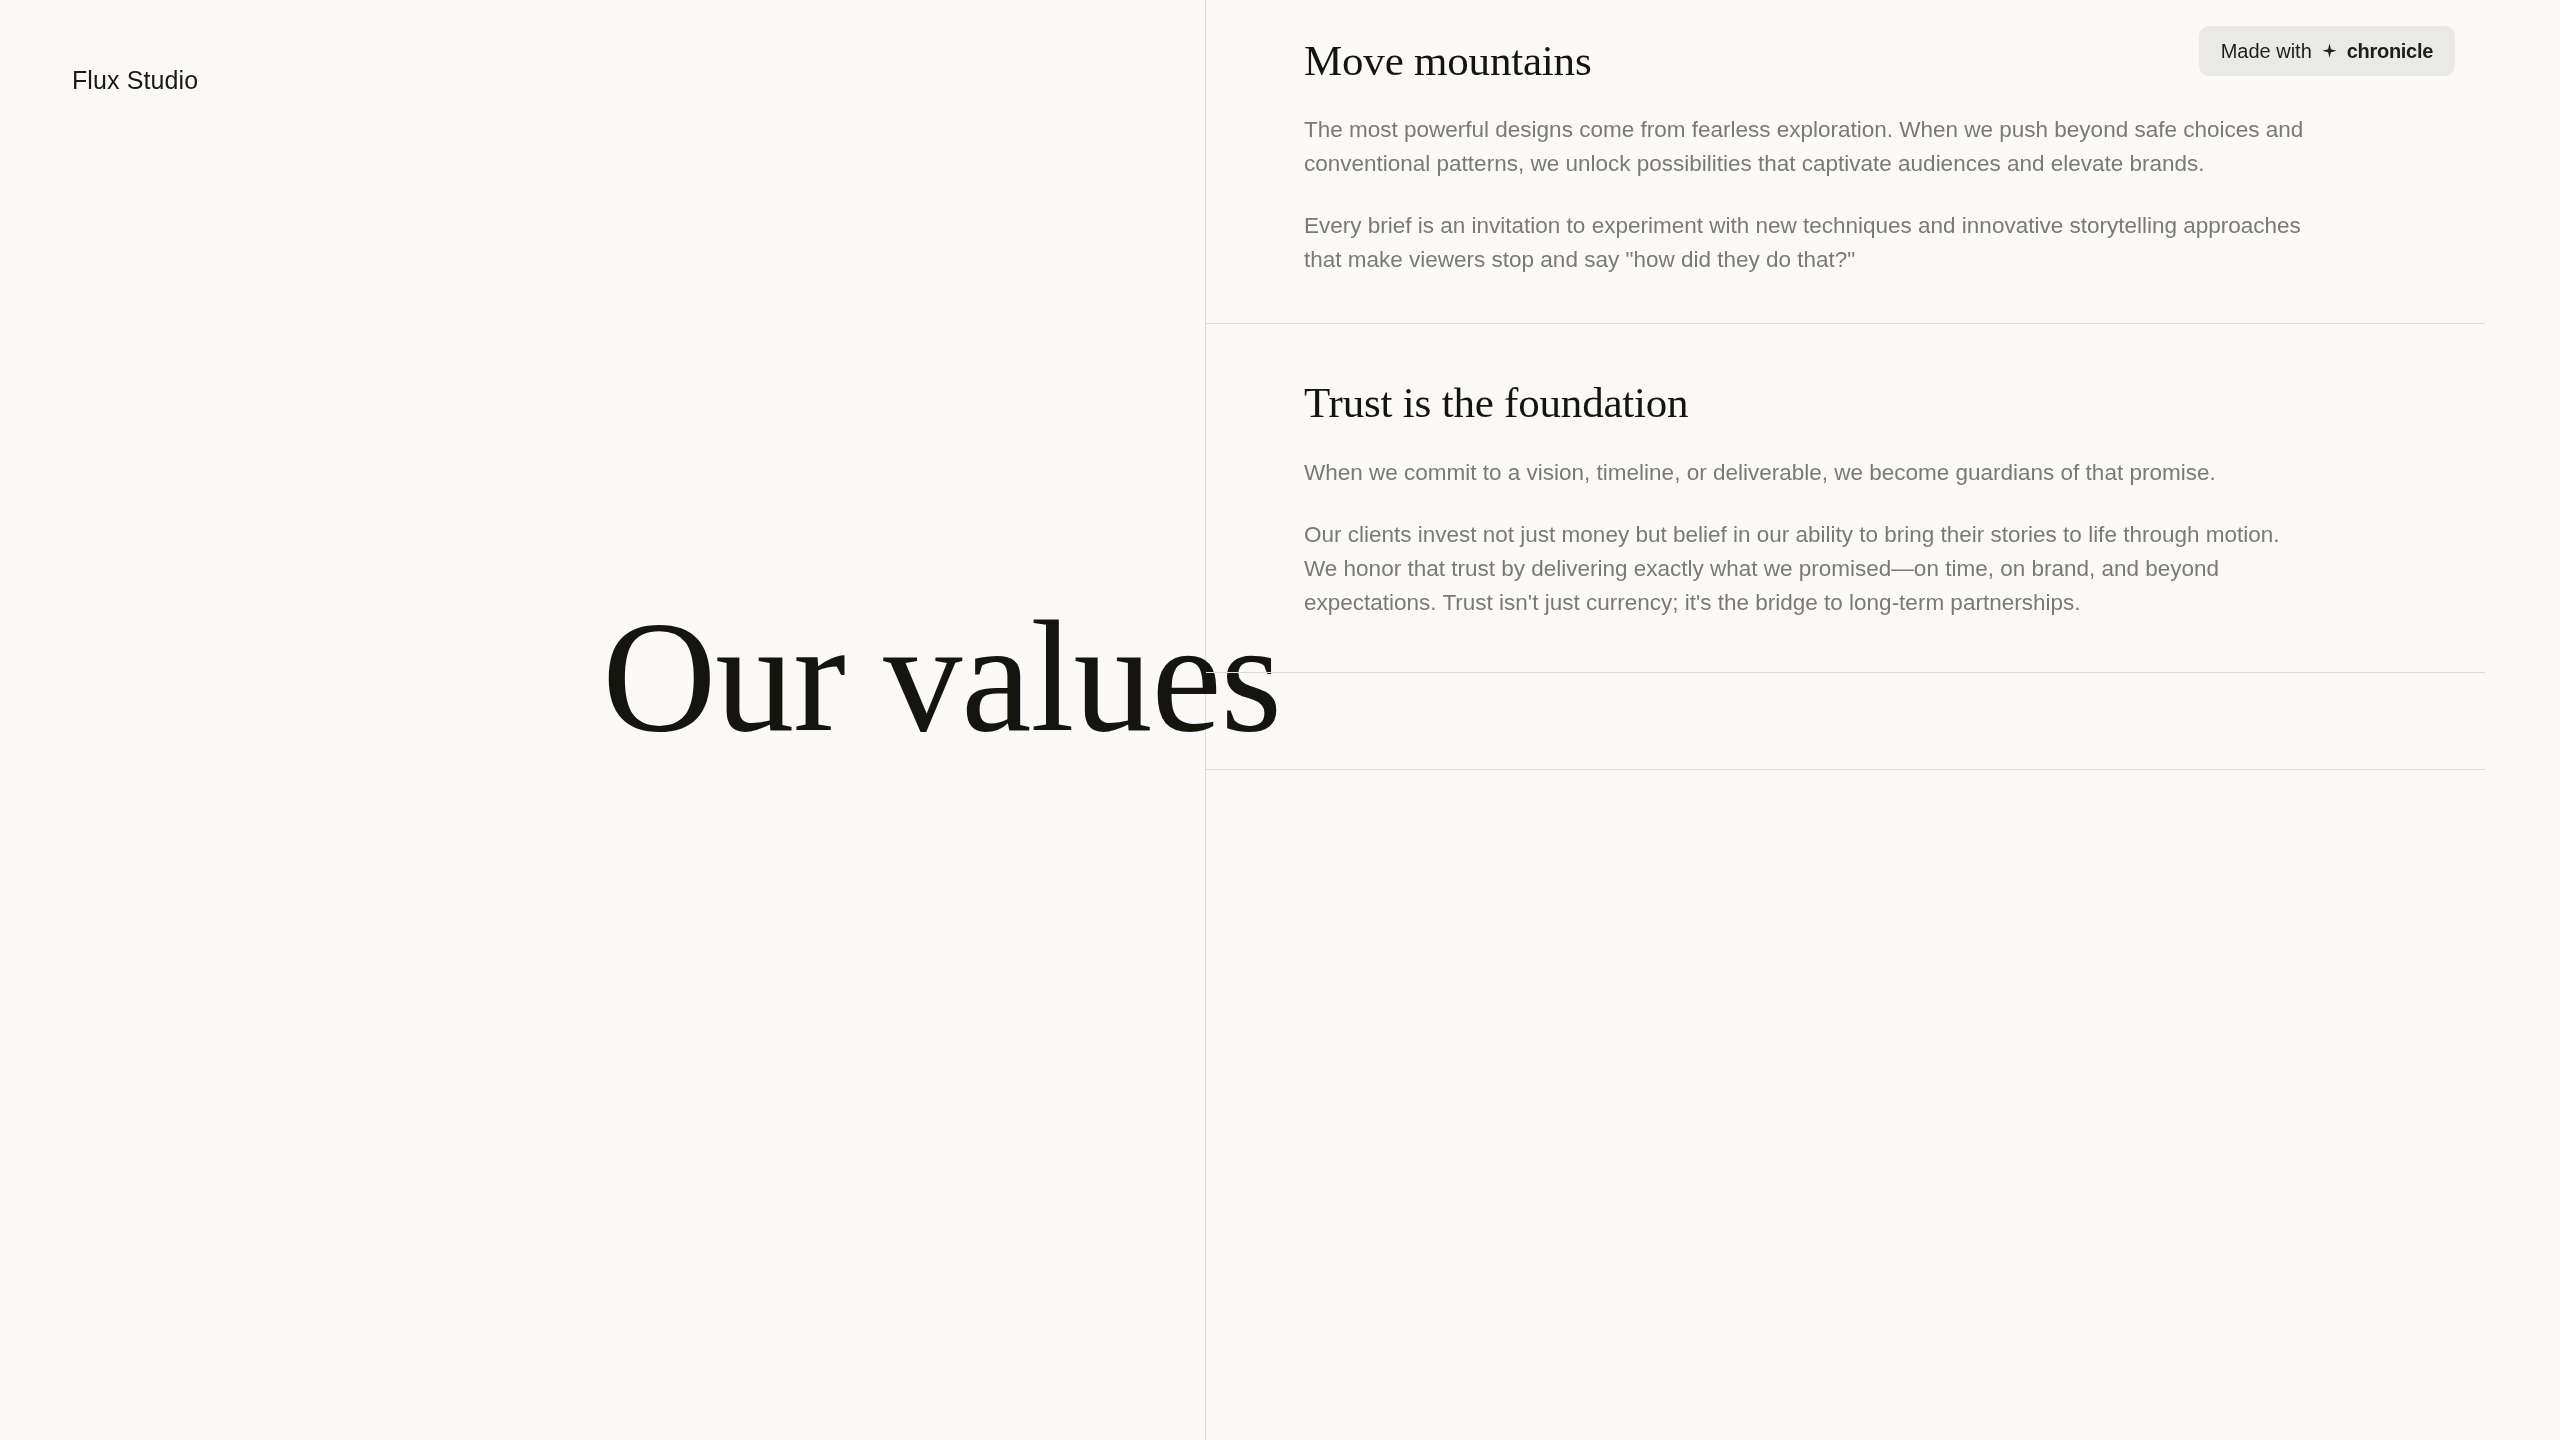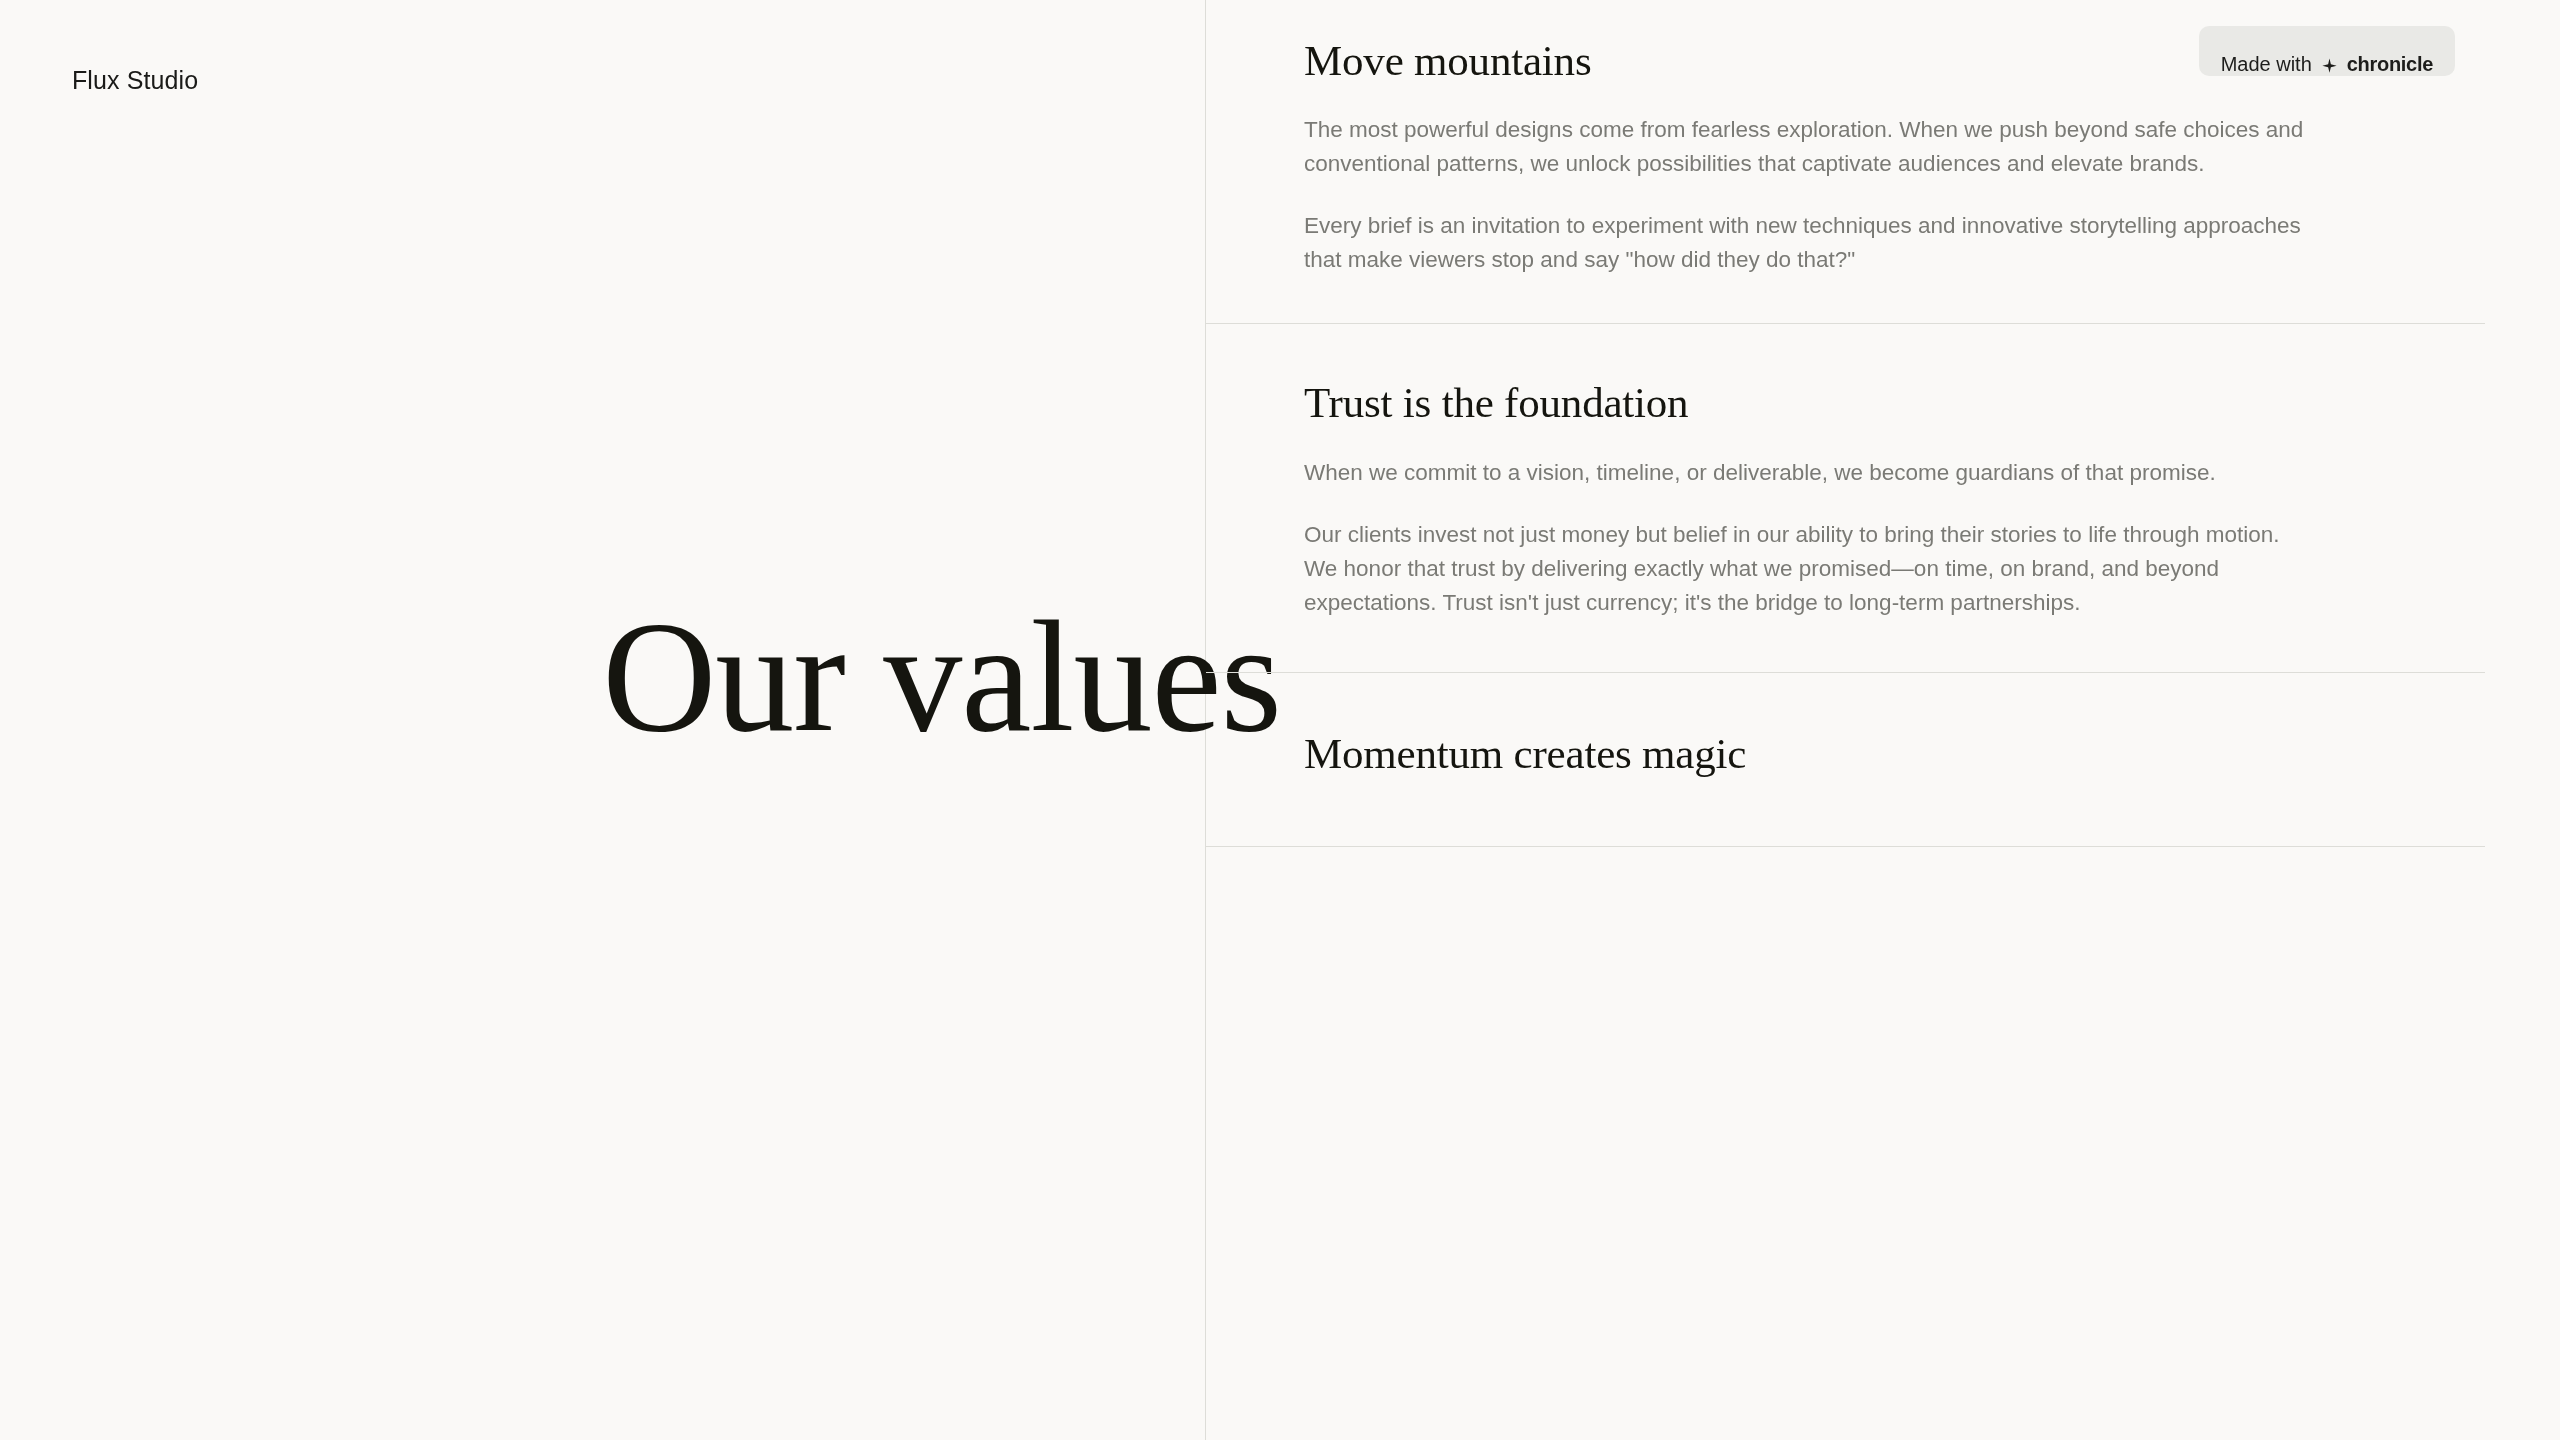--- a/index.html
+++ b/index.html
@@ -96,21 +96,21 @@
   .block-2 .value-para { max-width: 1030px; }
   .block-3 .value-para { max-width: 1030px; }
 
   
   .badge {
     position: absolute;
     top: 26px;
     right: 30px;
     height: 50px;
     display: flex;
-    align-items: flex-end;
+    align-items: center;
     gap: 8px;
     padding: 0 22px;
     border-radius: 10px;
     background: #e9e9e6;
     color: #1d1d1b;
     font-size: 20px;
     font-family: "Liberation Sans", sans-serif;
   }
   .badge .made {
     color: #1d1d1b;
@@ -150,21 +150,20 @@
       <p class="value-para">Every brief is an invitation to experiment with new techniques and innovative storytelling approaches that make viewers stop and say "how did they do that?"</p>
     </div>
 
     <div class="value-block block-2">
       <h2 class="value-title">Trust is the foundation</h2>
       <p class="value-para">When we commit to a vision, timeline, or deliverable, we become guardians of that promise.</p>
       <p class="value-para">Our clients invest not just money but belief in our ability to bring their stories to life through motion. We honor that trust by delivering exactly what we promised—on time, on brand, and beyond expectations. Trust isn't just currency; it's the bridge to long-term partnerships.</p>
     </div>
 
     <div class="value-block block-3">
-      <h2 class="value-title">Momentum creates magic</h2>
     </div>
 
     <div class="badge">
       <span class="made">Made with</span>
       <span class="spark">
         <svg width="19" height="19" viewBox="0 0 24 24" aria-hidden="true">
           <path d="M12 2 L13.7 9.1 L21 11 L13.7 12.9 L12 20 L10.3 12.9 L3 11 L10.3 9.1 Z" fill="#1d1d1b"></path>
         </svg>
       </span>
       <span class="chronicle">chronicle</span>

